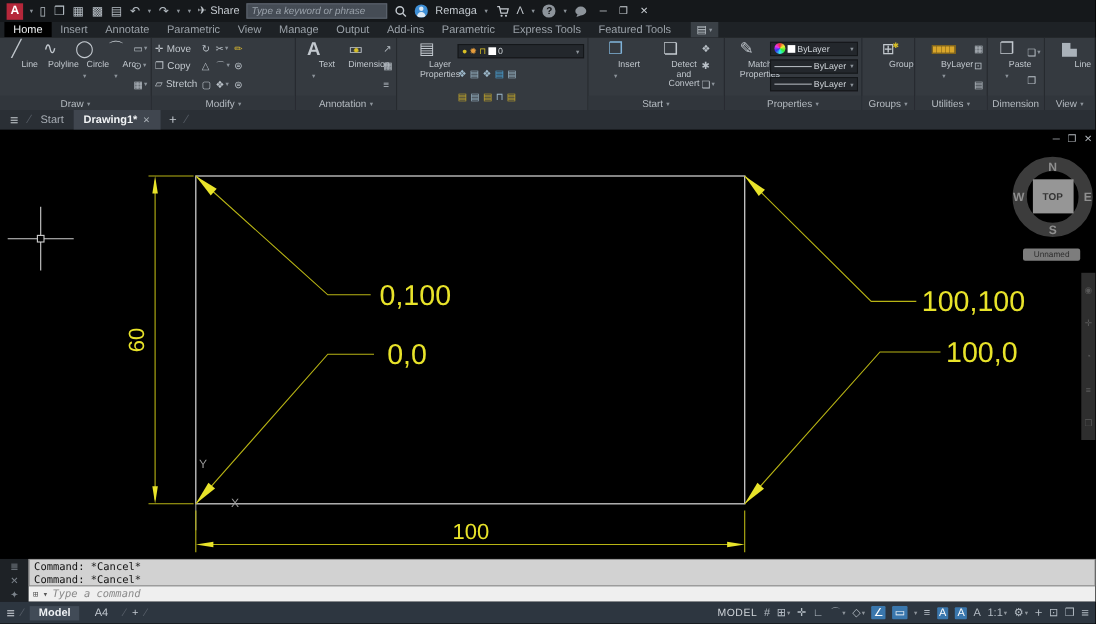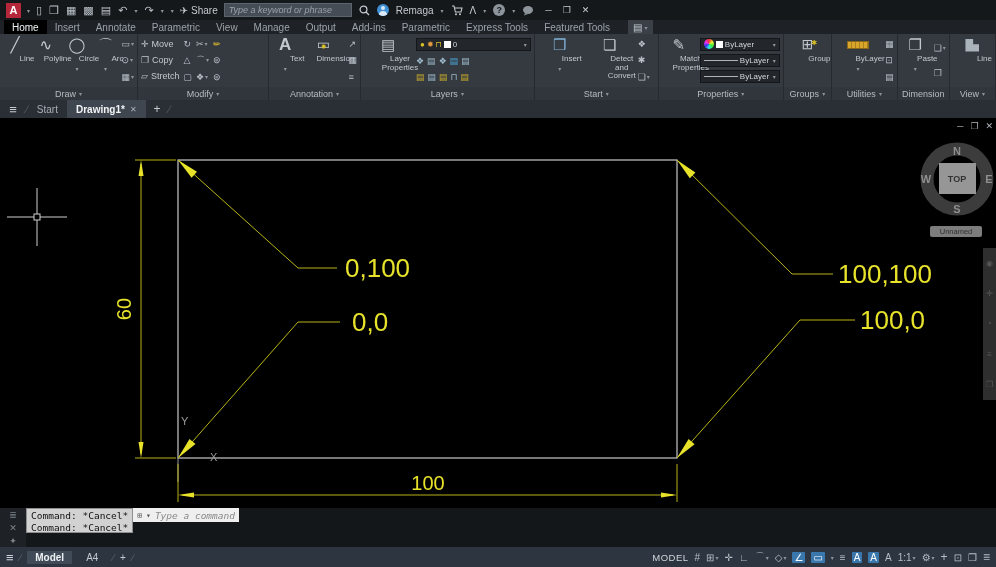--- a/index.html
+++ b/index.html
@@ -65,21 +65,21 @@
 
   
   .canvas { height:390px; background:#000; position:relative; flex:0 0 390px; }
   .canvas svg { position:absolute; left:0; top:0; }
   .winctl2 { position:absolute; right:3px; top:3px; display:flex; gap:7px; color:#b0b5ba; font-size:9px; z-index:4; }
   .navbar-r { position:absolute; right:0; top:130px; width:13px; height:152px; background:#2e2e2e; display:flex; flex-direction:column; align-items:center; justify-content:space-around; color:#585858; font-size:8px; z-index:3; }
 
   
   .cmdarea { height:39px; display:flex; flex:0 0 39px; background:#14171a; }
   .cmd-strip { width:26px; background:#1e2226; display:flex; flex-direction:column; align-items:center; justify-content:space-around; color:#7c838b; font-size:9px; }
-  .cmd-main { flex:1; display:flex; flex-direction:row; }
+  .cmd-main { flex:1; display:flex; flex-direction:column; }
   .cmd-hist { height:25px; background:#d2d2d2; border:1px solid #8f8f8f; font-family:"DejaVu Sans Mono", monospace; font-size:9.5px; color:#111; line-height:11.5px; padding:1px 4px; }
   .cmd-input { height:14px; background:#efefef; display:flex; align-items:center; gap:4px; padding:0 4px; font-family:"DejaVu Sans Mono", monospace; font-size:9.5px; }
   .cmd-input .ph { color:#8a8a8a; font-style:italic; }
   .cmd-input .cicon { color:#555; font-size:8px; font-style:normal; }
 
   
   .statusbar { height:20px; background:#2d3640; display:flex; align-items:center; color:#c3cad1; font-size:10px; gap:6px; padding:0 6px; flex:0 0 20px; }
   .sb-menu { font-size:13px; color:#cdd3d9; }
   .sb-tab { padding:1px 8px; }
   .sb-tab.active { background:#414b57; color:#eef1f4; font-weight:bold; }
@@ -314,24 +314,20 @@
           </div>
           <div class="lrow">
             <span style="color:#c9ab2a">▤</span>
               <span style="color:#9db9cb">▤</span>
               <span style="color:#c9ab2a">▤</span>
               <span style="color:#9db9cb">⊓</span>
               <span style="color:#c9ab2a">▤</span>
           </div>
         </div>
       </div>
-      <div class="plabel">
-          <span>Layers</span>
-          <span class="caret">▾</span>
-        </div>
     </div>
 
     <div class="panel" style="width:125px">
       <div class="pc">
         <div class="bigtool">
           <span class="bicon" style="color:#7fb2d8">❒</span>
           <span class="blabel">Insert</span>
           <span class="caret">▾</span>
         </div>
         <div class="bigtool" style="width:48px">

